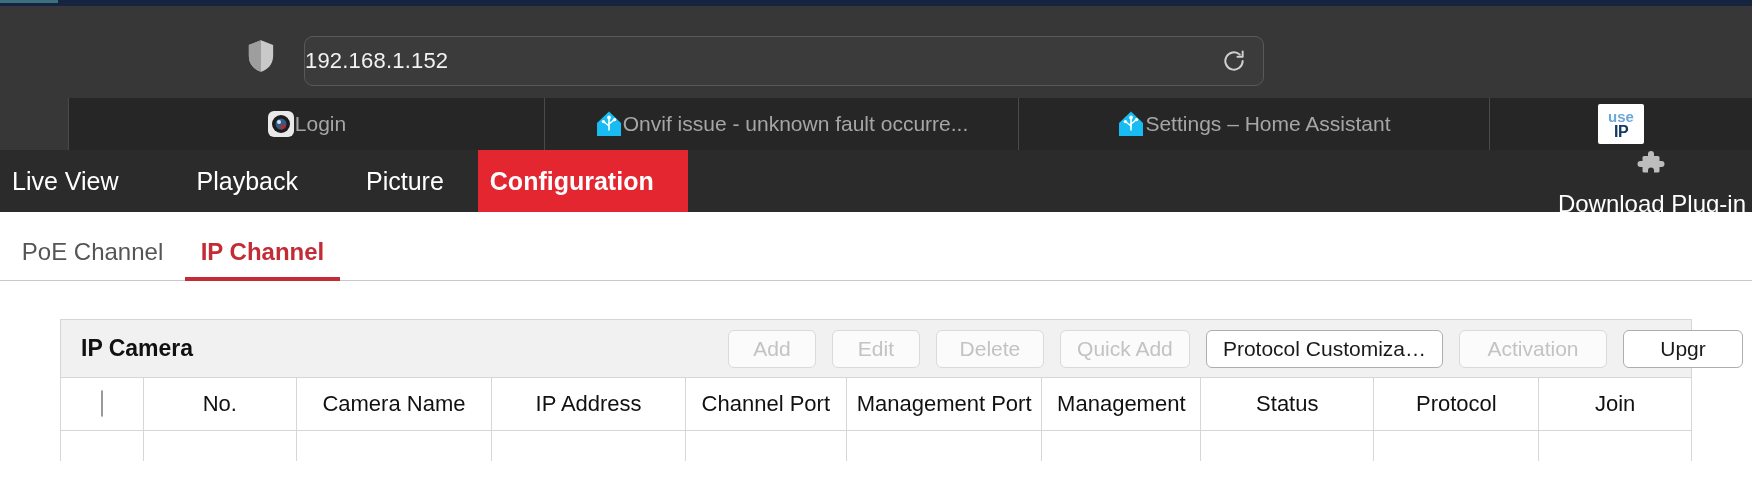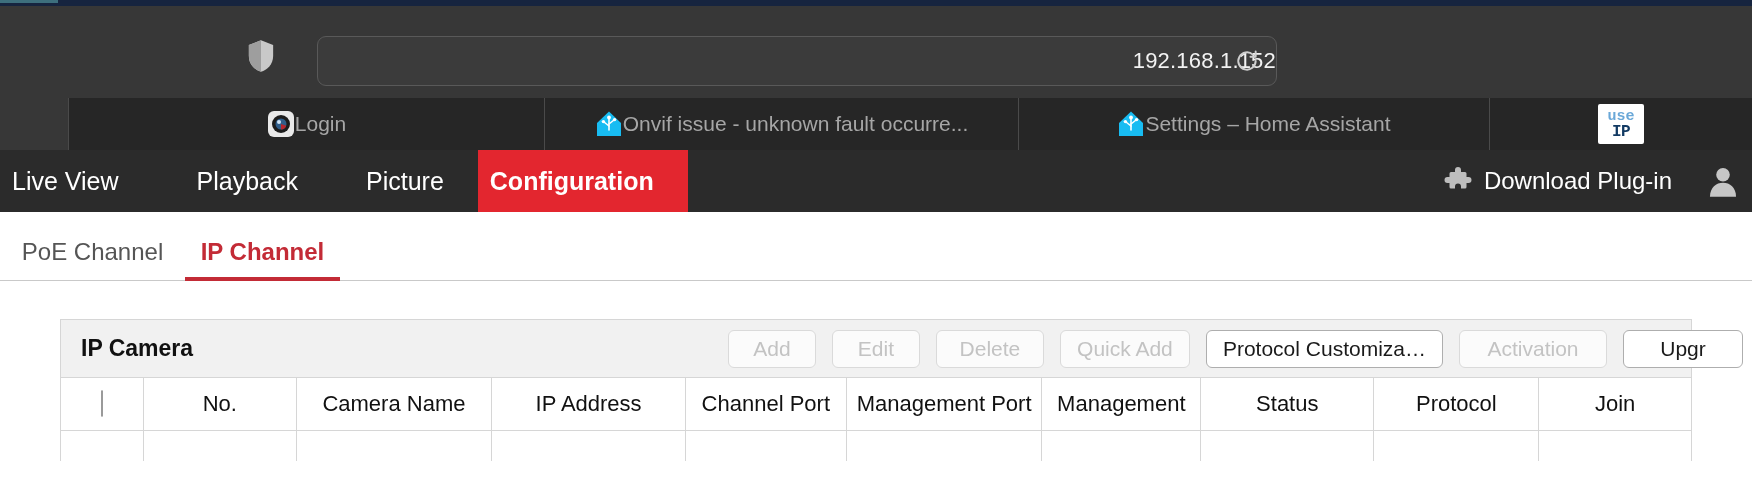--- a/index.html
+++ b/index.html
@@ -16,21 +16,21 @@
   .win-strip .nub{width:58px;height:3px;background:#3d6f7d;}
   .browser-top{
     background:#373737;height:92px;position:relative;
   }
   .shield-icon{
     position:absolute;left:246px;top:33px;width:30px;height:34px;
   }
   .urlbar{
     position:absolute;left:304px;top:30px;width:958px;height:48px;
     border:1px solid #595959;border-radius:9px;background:#3b3b3b;
-    display:flex;align-items:center;justify-content:flex-end;margin-left:13px;
+    display:flex;align-items:center;justify-content:flex-start;
   }
   .urlbar .url-text{
     color:#f2f2f2;font-size:22px;letter-spacing:.2px;
   }
   .reload-icon{
     position:absolute;right:16px;top:50%;transform:translateY(-50%);
     width:26px;height:26px;
   }
 
   
@@ -42,21 +42,21 @@
     flex:0 0 auto;background:#262626;
     display:flex;align-items:center;justify-content:center;
     position:relative;color:#a6a6a6;font-size:21px;
     border-left:1px solid #4a4a4a;
     box-sizing:border-box;overflow:hidden;white-space:nowrap;
   }
   .tab:first-of-type{border-left:none;}
   .tab.t1{width:476px;}
   .tab.t2{width:474px;}
   .tab.t3{width:471px;}
-  .tab.t4{width:263px;justify-content:center;font-family:Liberation Mono, monospace;}
+  .tab.t4{width:263px;justify-content:center;}
   .fav{width:28px;height:28px;flex:0 0 auto;}
   .fav-useip{
     width:46px;height:40px;background:#ffffff;border-radius:2px;
     display:flex;flex-direction:column;align-items:center;justify-content:center;
     line-height:1;
   }
   .fav-useip .u1{color:#6aa8d8;font-size:15px;font-weight:bold;}
   .fav-useip .u2{color:#123a63;font-size:16px;font-weight:bold;letter-spacing:-.5px;}
 
   
@@ -64,21 +64,21 @@
     height:62px;background:#2b2b2b;display:flex;align-items:stretch;
     position:relative;
   }
   .nav-item{
     display:flex;align-items:center;justify-content:center;
     color:#ffffff;font-size:25px;padding:0 34px;box-sizing:border-box;
   }
   .nav-item.first{padding-left:12px;padding-right:44px;}
   .nav-item.active{background:#e3262f;font-weight:bold;padding-left:12px;}
   .nav-right{
-    margin-left:auto;display:flex;align-items:center;gap:10px;padding-right:6px;
+    margin-left:auto;display:flex;align-items:center;gap:10px;padding-right:6px;flex-direction:column;
   }
   .plugin-label{color:#ffffff;font-size:24px;}
   .puzzle-icon{width:30px;height:30px;}
   .user-icon{width:34px;height:34px;margin-left:24px;margin-right:6px;}
 
   
   .subtabs{
     height:68px;background:#ffffff;display:flex;align-items:flex-end;
     border-bottom:1px solid #c9c9c9;position:relative;
   }

